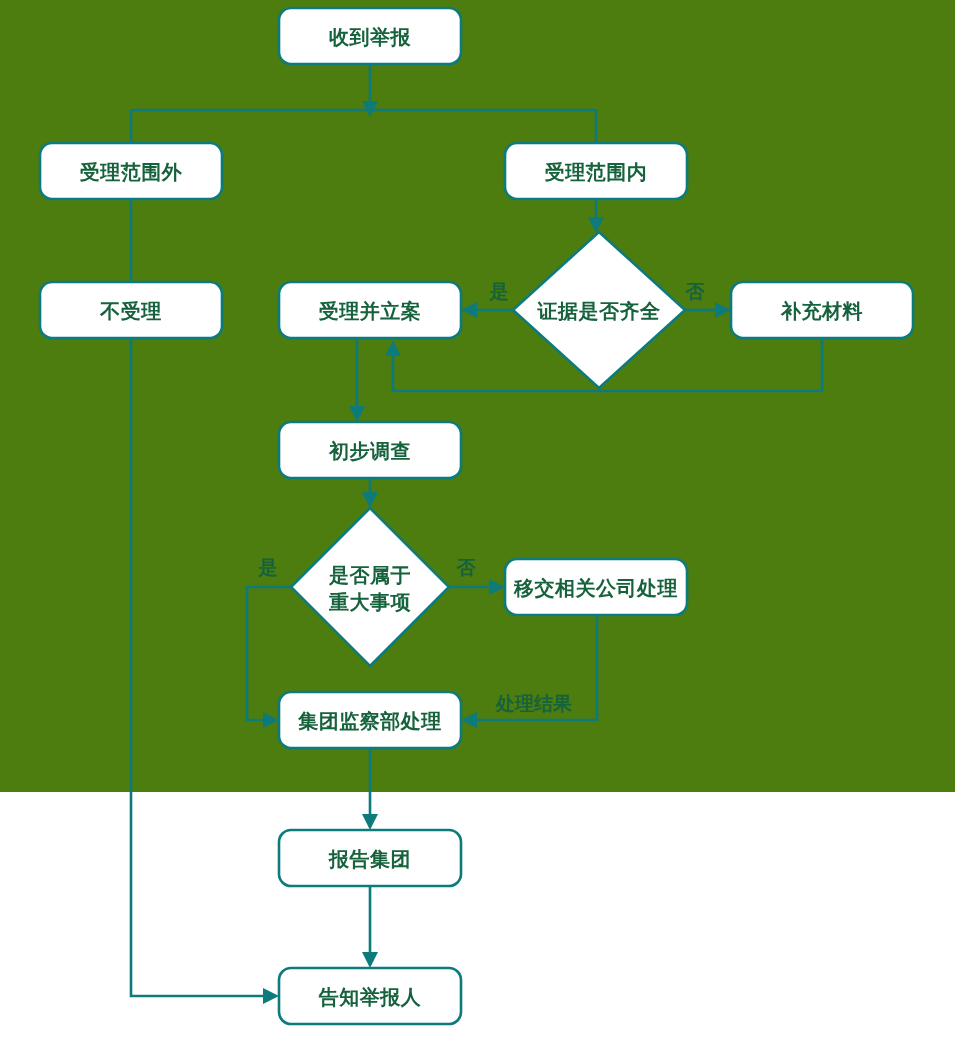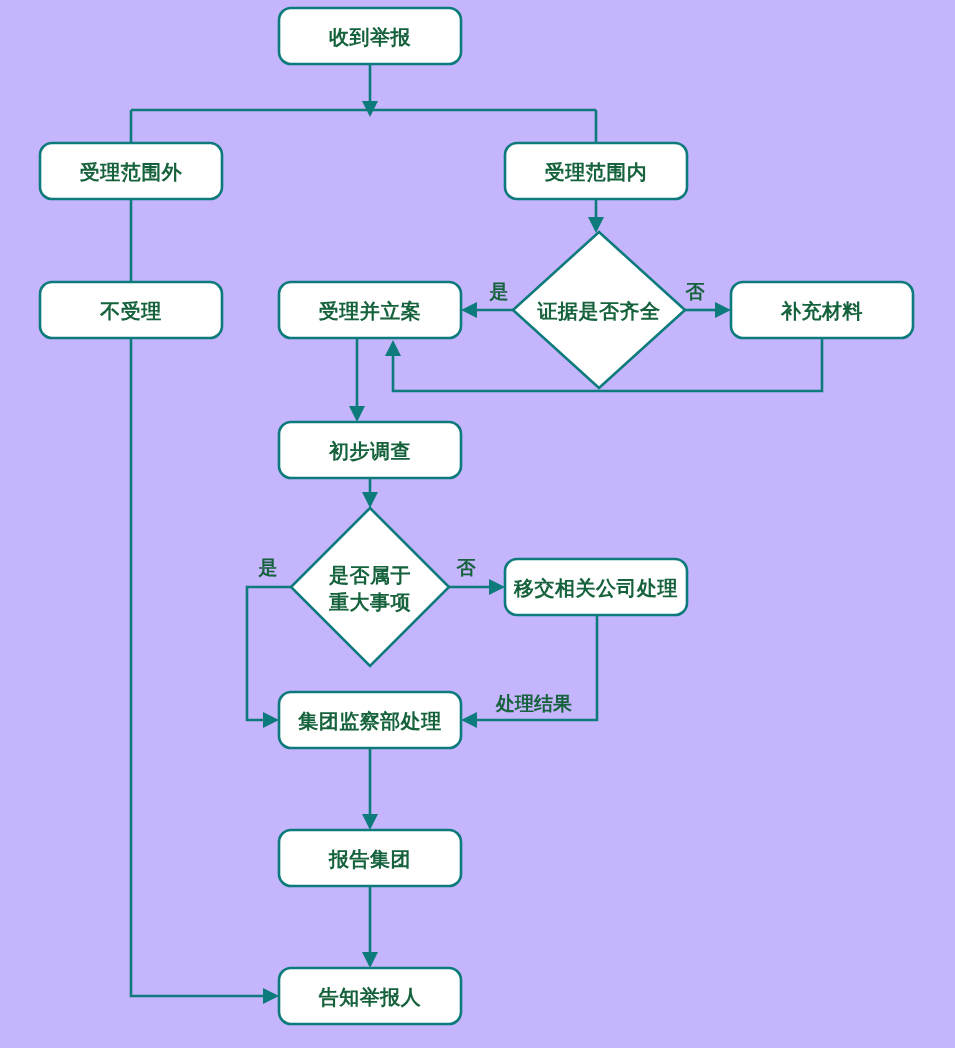--- a/index.html
+++ b/index.html
@@ -9,22 +9,22 @@
   }
   body {
     width: 955px;
     height: 1048px;
     font-family: "DejaVu Sans", "Liberation Sans", sans-serif;
     overflow: hidden;
   }
   #flow-root {
     position: relative;
     width: 955px;
-    height: 1048px;
-    background: #c4b5fd;
+    height: 792px;
+    background: #4d7c0f;
   }
   svg#flow-svg {
     display: block;
     width: 955px;
     height: 1048px;
   }
   .node-shape {
     fill: #ffffff;
     stroke: #0d7b7b;
     stroke-width: 2.6;

